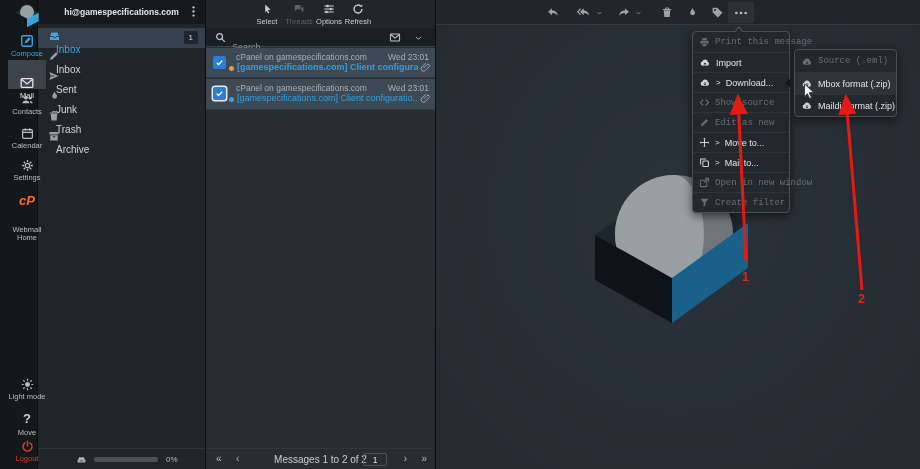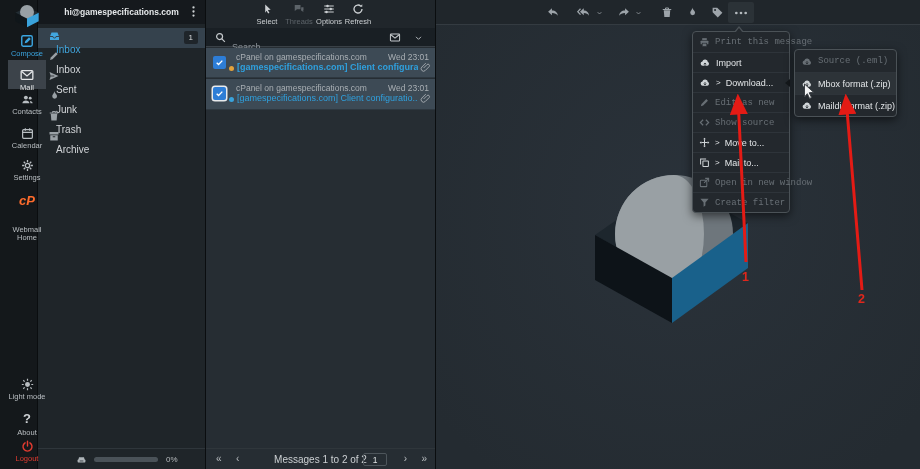--- a/index.html
+++ b/index.html
@@ -8,21 +8,21 @@
          background:#283036; font-family:"Liberation Sans","DejaVu Sans",sans-serif; }
   svg { display:block; }
 
   
   .rail { position:absolute; left:0; top:0; width:38px; height:469px;
           background:#14181b; border-right:1px solid #0a0d0f; z-index:3; }
   .rail-item { position:absolute; left:8px; width:38px; text-align:center;
                color:#b9bec2; cursor:default; }
   .rail-item .ric { display:flex; justify-content:center; }
   .rail-item .rlbl { display:block; font-size:7.5px; margin-top:2px; line-height:8px; }
-  .rail-item.active { background:#3c434a; color:#e6e8ea; padding-top:8px; }
+  .rail-item.active { background:#3c434a; color:#e6e8ea; padding-top:16px; }
   .rail-item.blue { color:#3ba5e0; }
   .rail-item.red  { color:#e23b30; }
   .cp-glyph { font-size:13px; font-weight:bold; font-style:italic; color:#ff6c2c; line-height:13px; }
   .q-glyph  { font-size:13px; font-weight:bold; line-height:13px; color:#cdd1d4; }
 
   
   .folders { position:absolute; left:38px; top:0; width:168px; height:469px;
              background:#1f2529; border-right:1px solid #0a0d0f; z-index:2; }
   .acct-bar { position:absolute; left:0; top:0; width:100%; height:24px; background:#15191d;
               color:#e4e7e9; font-size:8.5px; font-weight:bold; text-align:center; line-height:24px; }
@@ -336,21 +336,21 @@
     <div class="rail-item" style="top:378px">
       <span class="ric">
           <svg width="13" height="13">
             <use href="#i-sun"></use>
           </svg>
         </span>
       <span class="rlbl">Light mode</span>
     </div>
     <div class="rail-item" style="top:409px">
       <span class="q-glyph">?</span>
-      <span class="rlbl">About</span>
+      <span class="rlbl">Move</span>
     </div>
     <div class="rail-item red" style="top:440px">
       <span class="ric">
           <svg width="13" height="13">
             <use href="#i-power"></use>
           </svg>
         </span>
       <span class="rlbl">Logout</span>
     </div>
   </nav>
@@ -584,32 +584,32 @@
             <svg width="12" height="11">
               <use href="#i-clouddown"></use>
             </svg>
           </span>
         <span class="pf">&gt;</span>
         <span>Download...</span>
       </div>
       <div class="mi dis">
         <span class="mic">
             <svg width="11" height="11">
+              <use href="#i-code"></use>
+            </svg>
+          </span>
+        <span>Show source</span>
+      </div>
+      <div class="mi dis">
+        <span class="mic">
+            <svg width="11" height="11">
               <use href="#i-pencil"></use>
             </svg>
           </span>
         <span>Edit as new</span>
-      </div>
-      <div class="mi dis">
-        <span class="mic">
-            <svg width="11" height="11">
-              <use href="#i-code"></use>
-            </svg>
-          </span>
-        <span>Show source</span>
       </div>
       <div class="mi">
         <span class="mic">
             <svg width="11" height="11">
               <use href="#i-move"></use>
             </svg>
           </span>
         <span class="pf">&gt;</span>
         <span>Move to...</span>
       </div>

